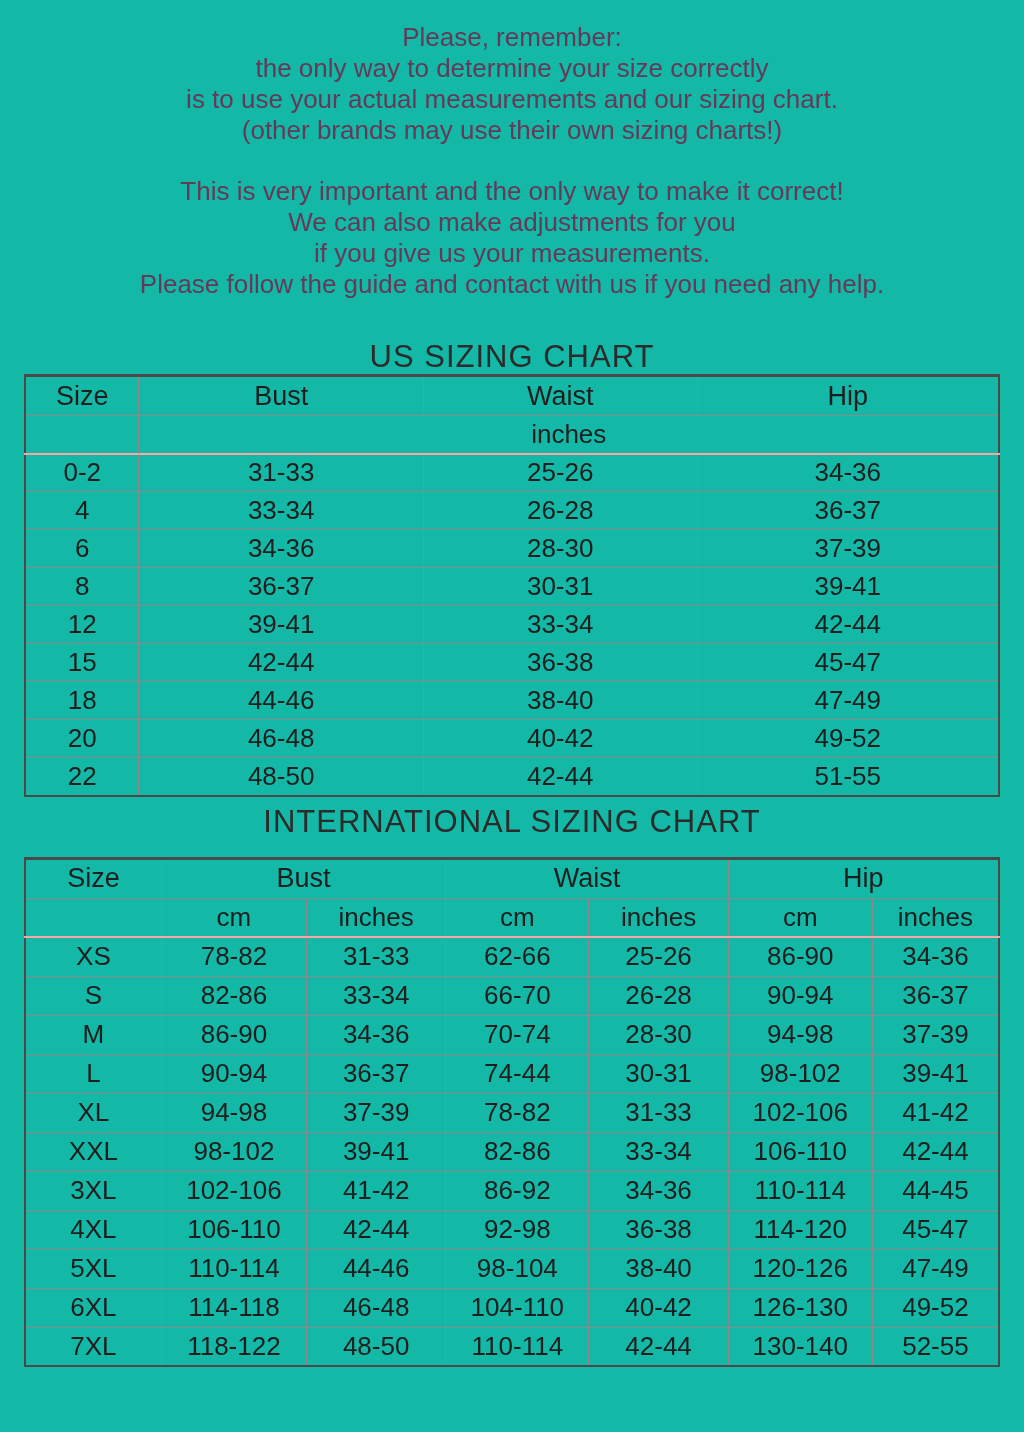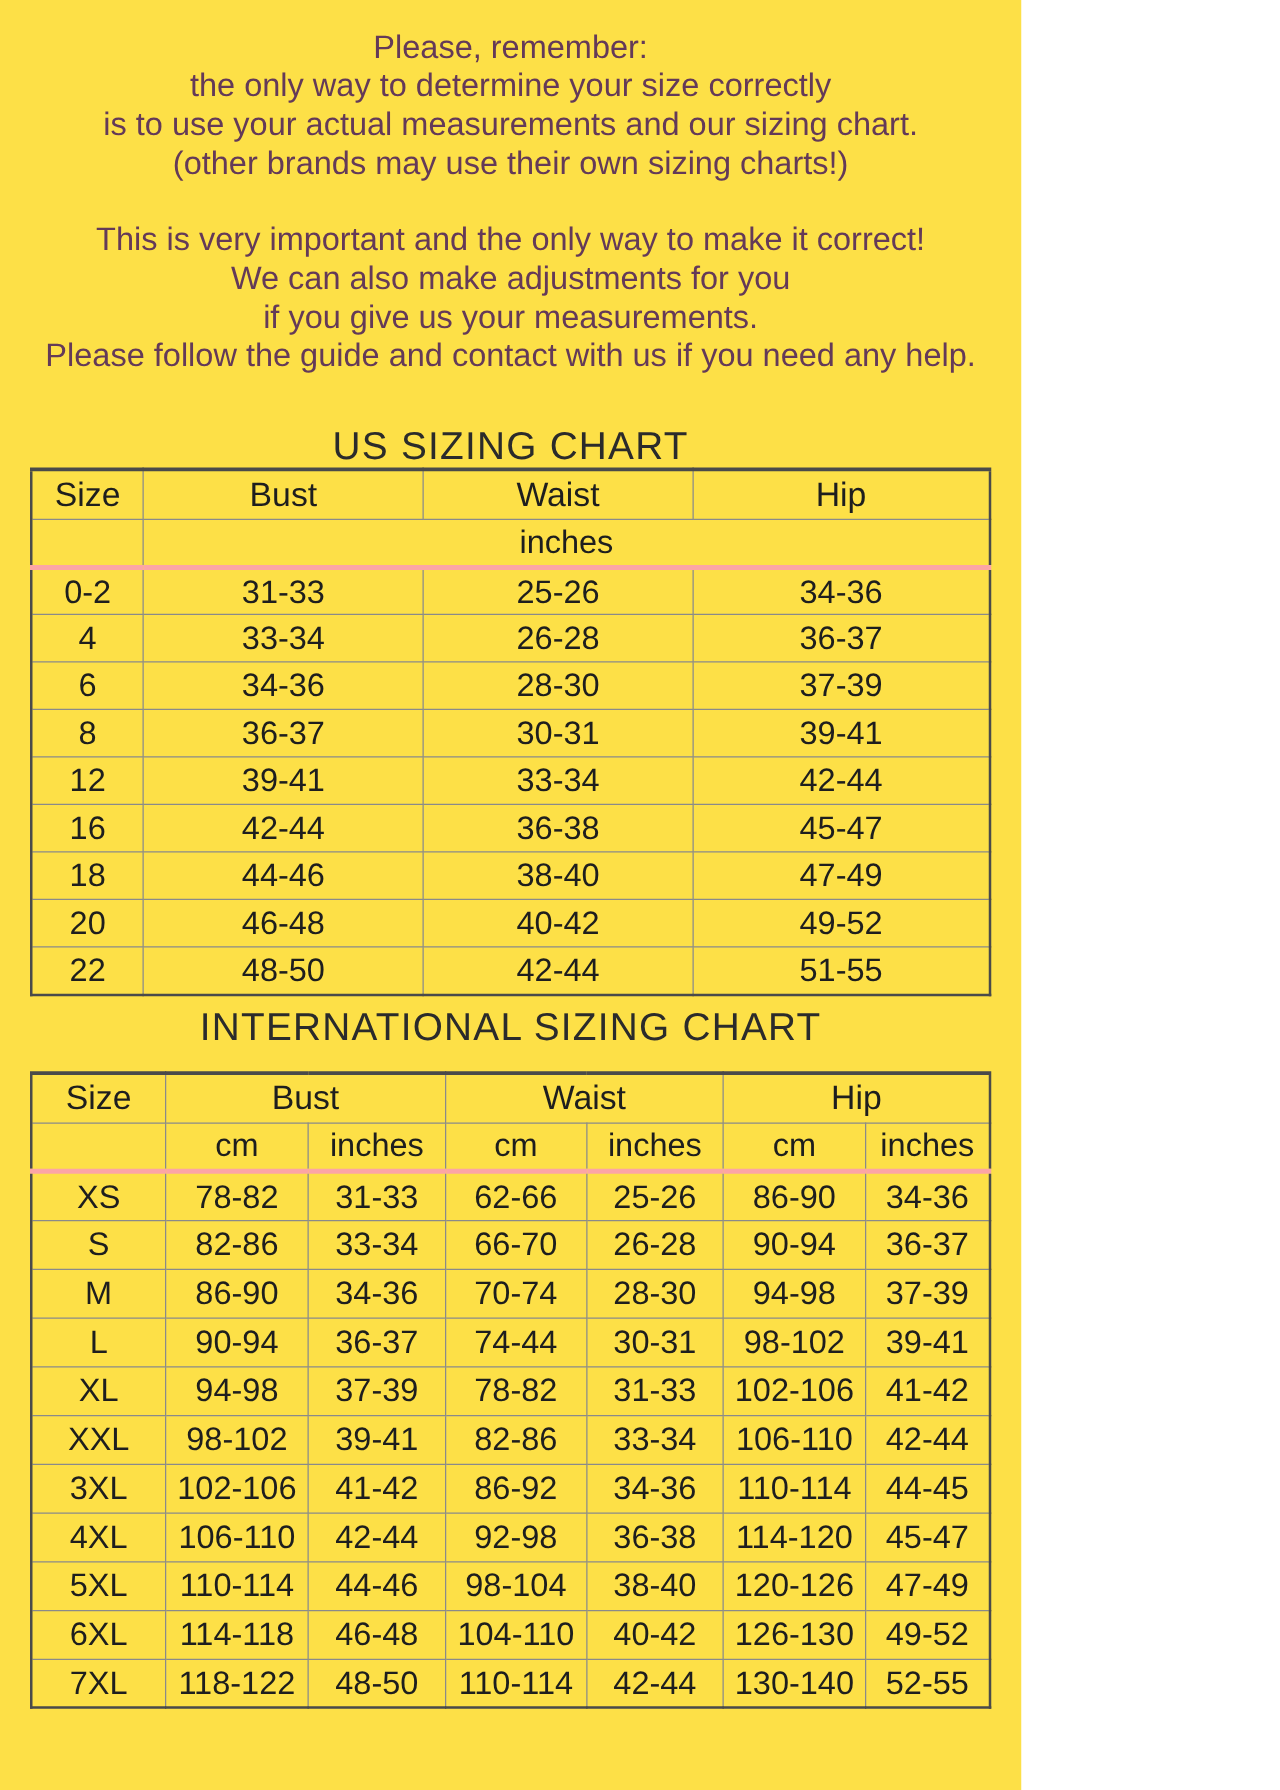--- a/index.html
+++ b/index.html
@@ -4,24 +4,24 @@
 <style>
   * { box-sizing: border-box; }
   html, body {
     margin: 0;
     padding: 0;
     background: #ffffff;
     width: 1024px;
     font-family: "Liberation Sans", sans-serif;
   }
   .page {
-    width: 817px;
+    width: 1024px;
     height: 1432px;
     padding: 22px 24px 0 24px;
-    background: #fde047;
+    background: #14b8a6;
     overflow: hidden;
   }
   
   .intro {
     text-align: center;
     color: #643a58;
     font-size: 26px;
     font-weight: 300;
     line-height: 31px;
   }
@@ -50,21 +50,21 @@
     font-weight: 300;
   }
   table { border: 2px solid #4a4a4a; border-top-width: 3px; padding-left: 32px; }
   th, td {
     border: 1px solid #8a8a8a;
     padding: 0;
     font-weight: 300;
     overflow: hidden;
     white-space: nowrap;
   }
-  thead tr.unit-row th, thead tr.unit-row td { border-bottom: 4px solid #fca5a5; }
+  thead tr.unit-row th, thead tr.unit-row td { border-bottom: 2px solid #fca5a5; }
   th { font-size: 27px; }
   .us-table th, .us-table td { height: 38px; }
   .us-table thead tr.head-row th { height: 40px; }
   .intl-table th, .intl-table td { height: 39px; }
   .intl-table thead tr.head-row th { height: 40px; }
 </style>
 </head>
 <body>
 
 <div class="page">
@@ -131,21 +131,21 @@
           <td>30-31</td>
           <td>39-41</td>
         </tr>
         <tr>
           <td>12</td>
           <td>39-41</td>
           <td>33-34</td>
           <td>42-44</td>
         </tr>
         <tr>
-          <td>16</td>
+          <td>15</td>
           <td>42-44</td>
           <td>36-38</td>
           <td>45-47</td>
         </tr>
         <tr>
           <td>18</td>
           <td>44-46</td>
           <td>38-40</td>
           <td>47-49</td>
         </tr>

